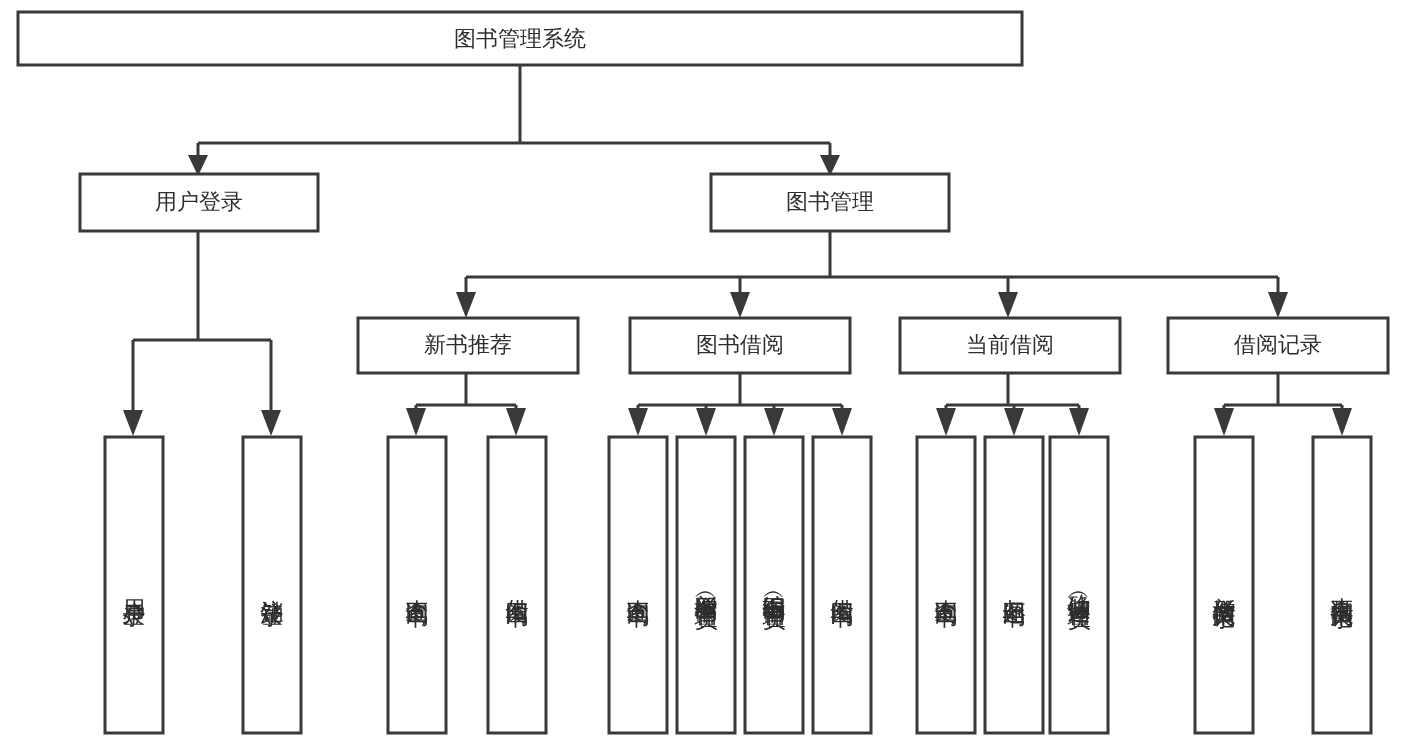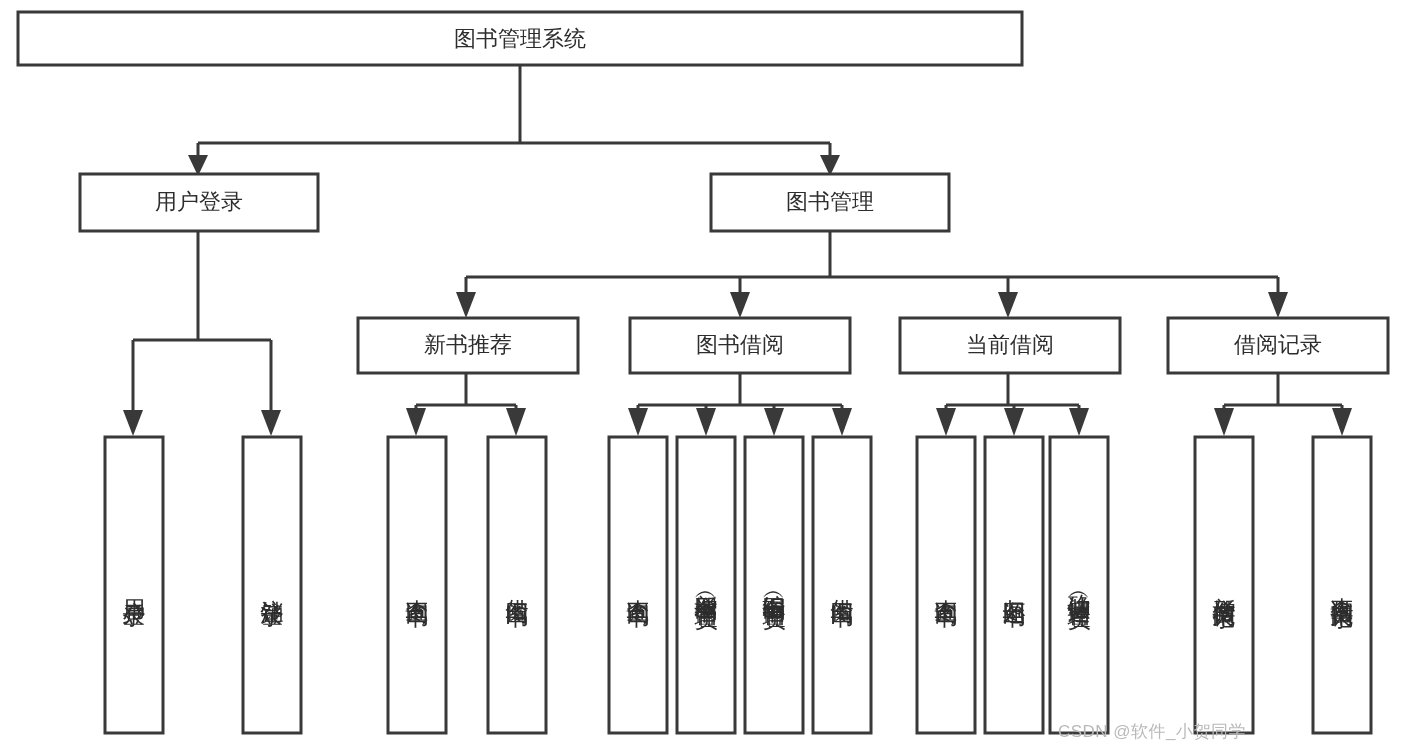--- a/index.html
+++ b/index.html
@@ -203,15 +203,14 @@
   <div class="leaf-label" style="left:745px; top:437px; width:58px; height:296px;">编辑图书（管理员）</div>
   <div class="leaf-label" style="left:813px; top:437px; width:58px; height:296px;">借阅图书</div>
 
   <div class="leaf-label" style="left:917px; top:437px; width:58px; height:296px;">查询图书</div>
   <div class="leaf-label" style="left:985px; top:437px; width:58px; height:296px;">归还图书</div>
   <div class="leaf-label" style="left:1050px; top:437px; width:58px; height:296px;">确认归还（管理员）</div>
 
   <div class="leaf-label" style="left:1195px; top:437px; width:58px; height:296px;">新增借阅记录</div>
   <div class="leaf-label" style="left:1313px; top:437px; width:58px; height:296px;">查询借阅记录</div>
 
-  <div class="watermark">CSDN @软件_小贺同学</div>
 
 </div>
 
 </body></html>

